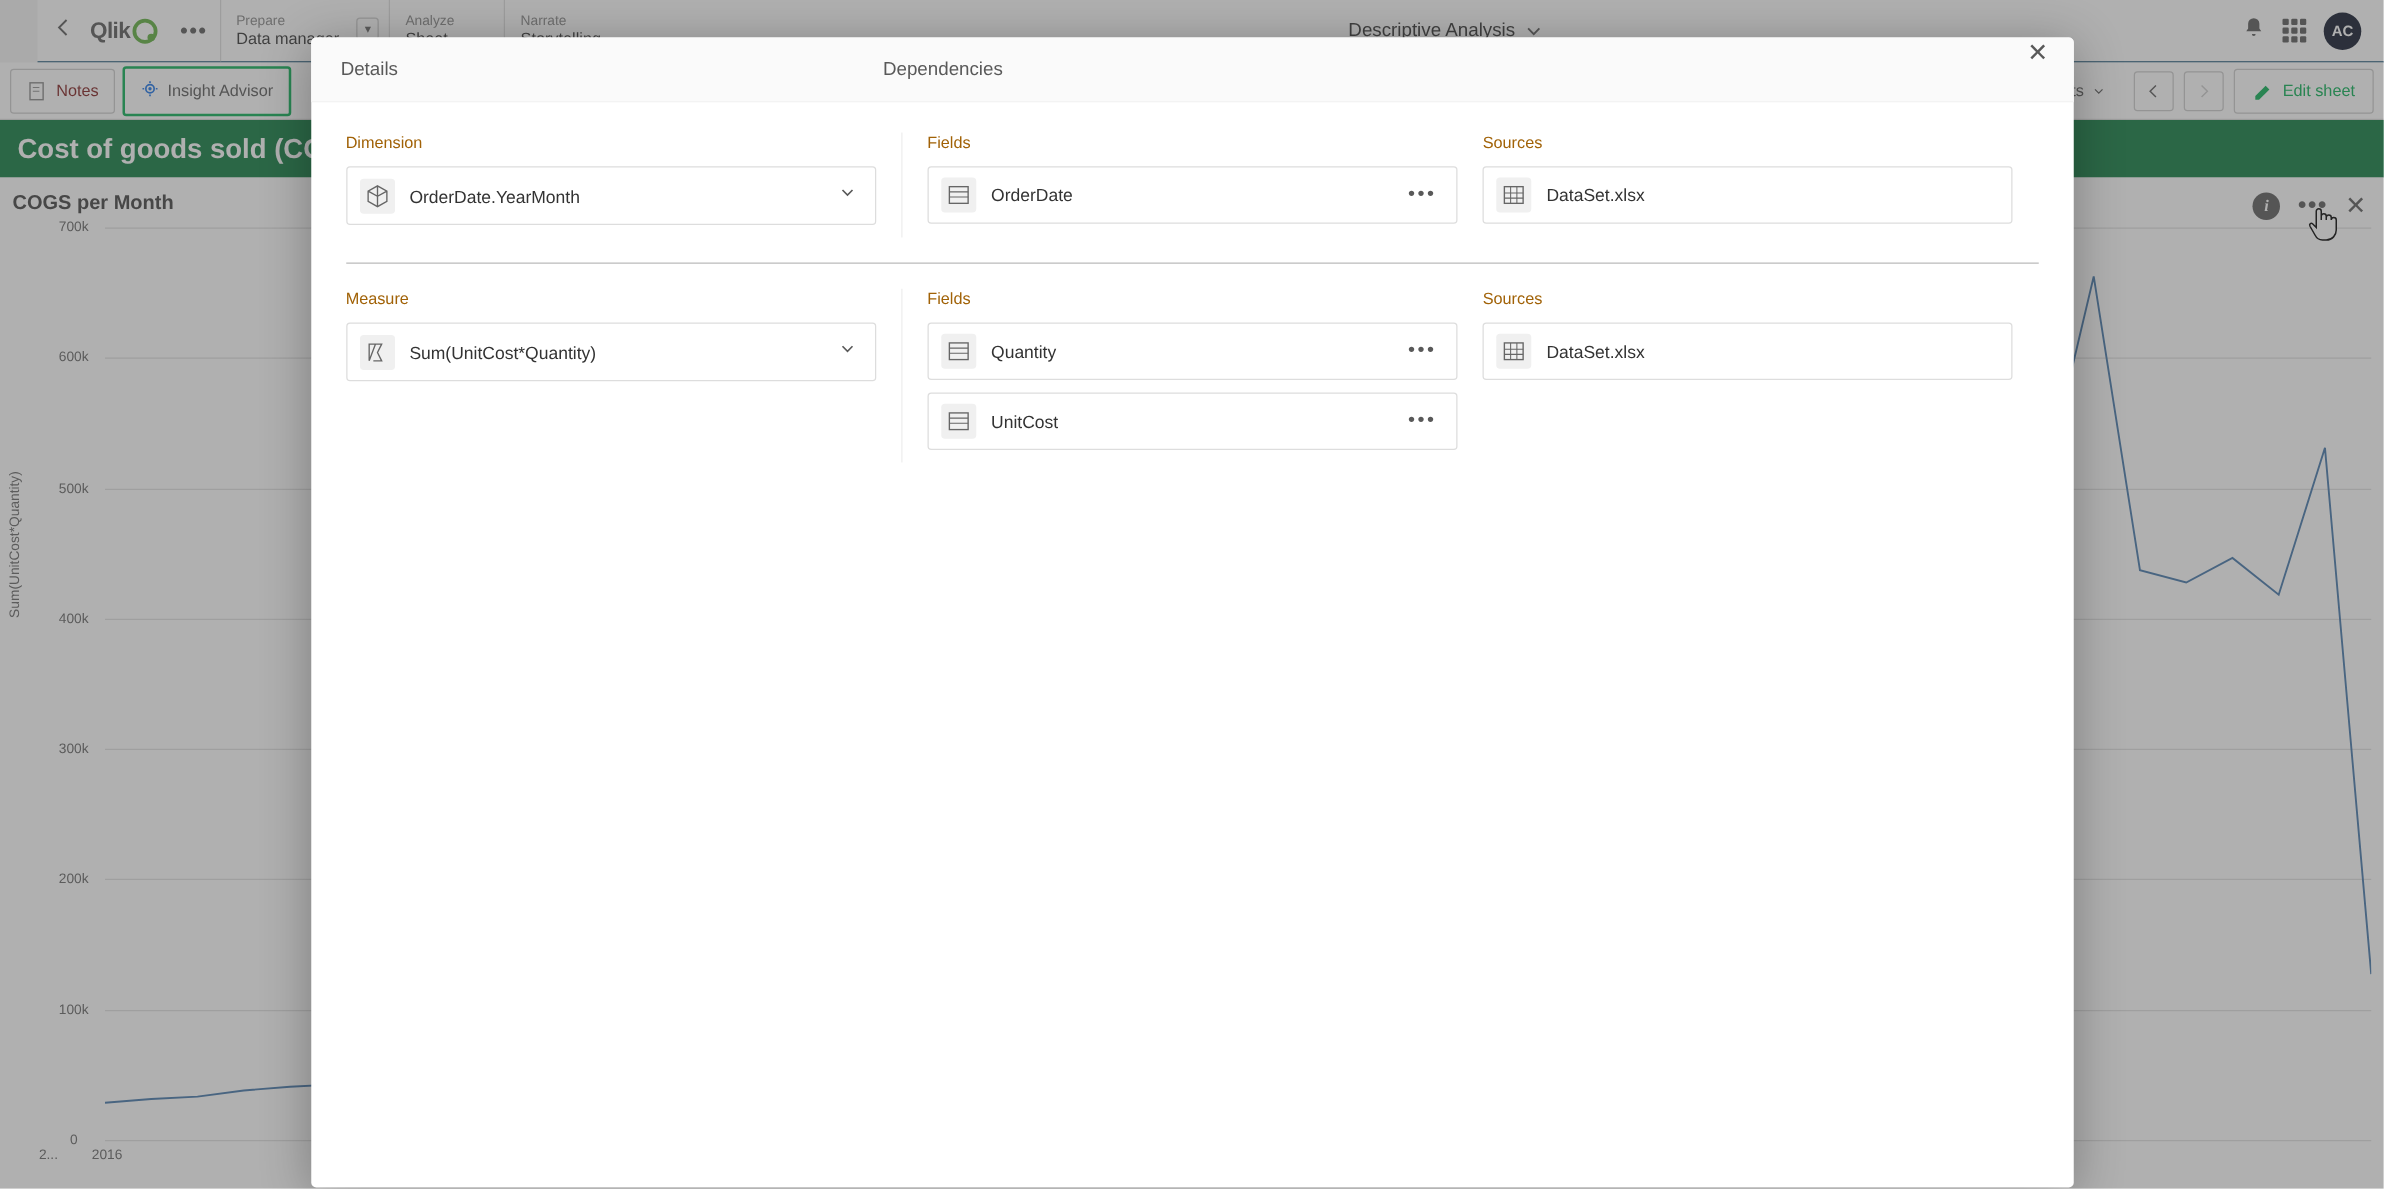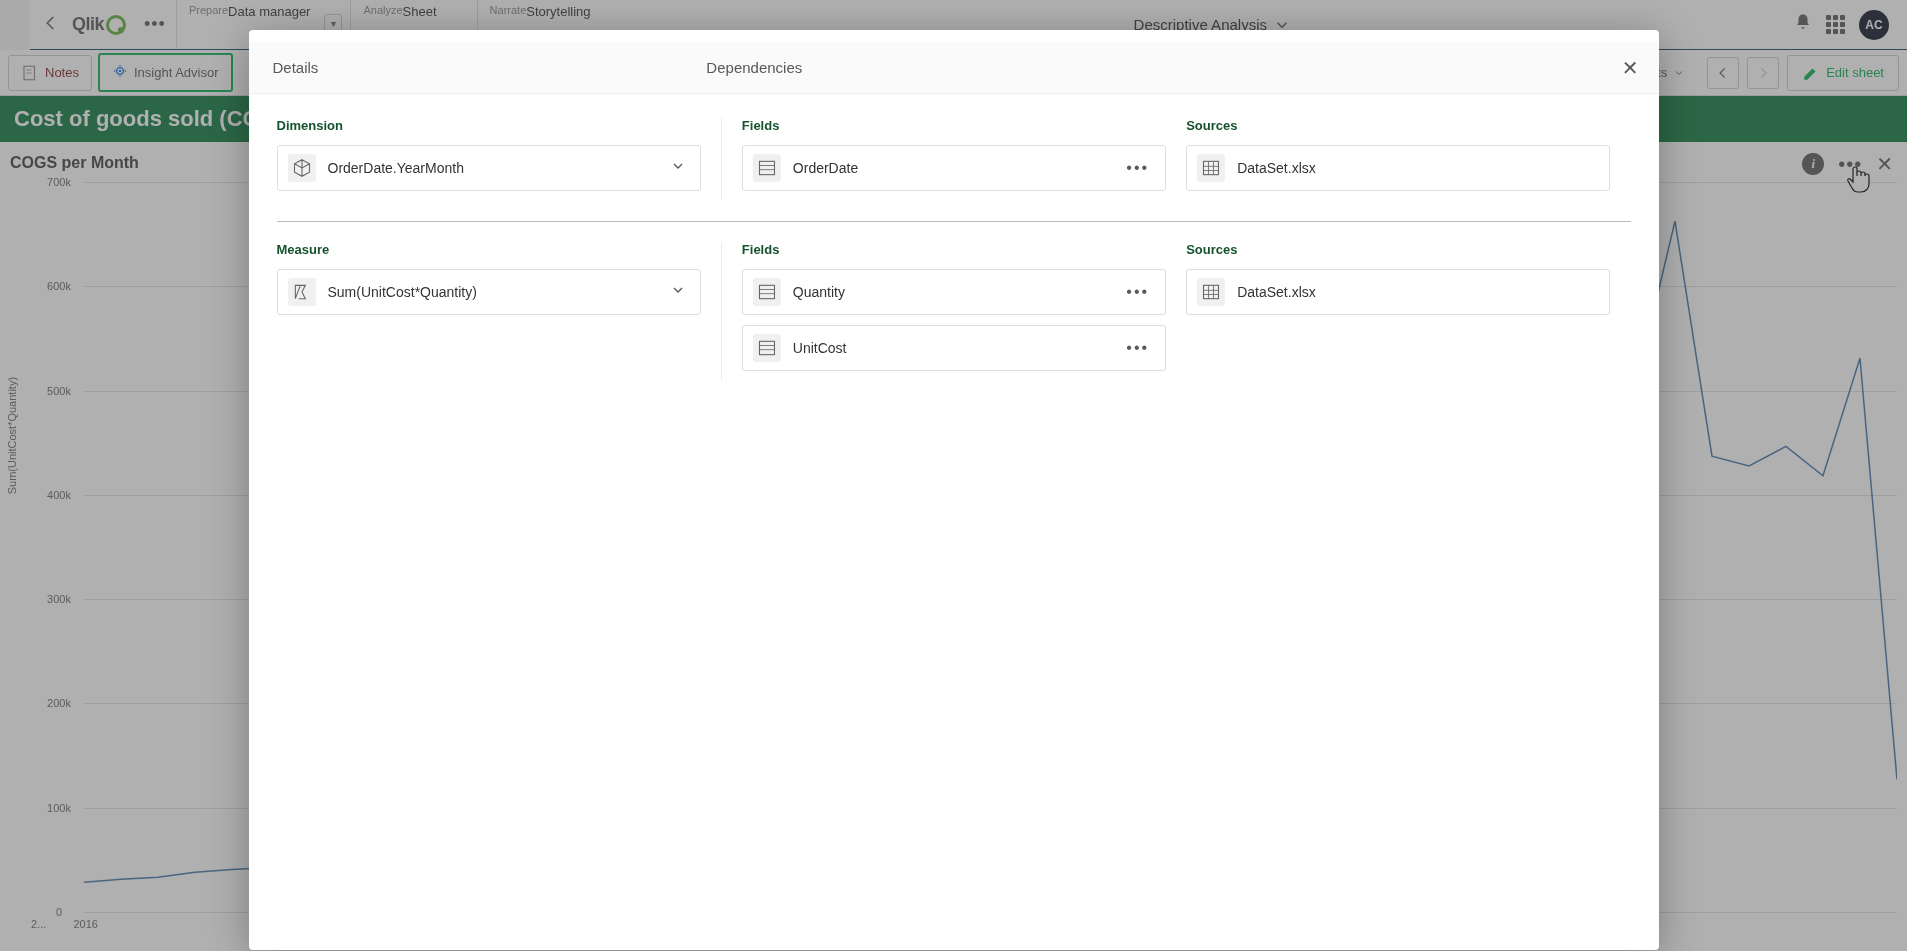--- a/index.html
+++ b/index.html
@@ -6,21 +6,21 @@
 body { width: 1907px; height: 951px; background: #f5f5f5; overflow: hidden; position: relative; }
 
 
 .topnav { height: 50px; background: #fff; border-bottom: 1px solid #0c4a6e; display: flex; align-items: center; padding: 0 8px; margin-left: 30px; }
 .back-btn { padding: 4px; cursor: pointer; }
 .logo { display: flex; align-items: center; font-weight: bold; font-size: 18px; margin: 0 8px; }
 .logo-q { color: #595959; font-weight: 700; letter-spacing: -0.5px; }
 .logo-circle { width: 20px; height: 20px; border: 3px solid #5fb03e; border-radius: 50%; margin-left: 2px; position: relative; }
 .logo-circle::after { content: ''; position: absolute; width: 6px; height: 6px; background: #5fb03e; border-radius: 50%; bottom: -1px; right: -1px; }
 .topnav-more { padding: 6px 10px; cursor: pointer; color: #595959; font-size: 18px; letter-spacing: 1px; }
-.nav-section { border-left: 1px solid #ddd; padding: 4px 40px 4px 12px; height: 100%; display: flex; flex-direction: row; justify-content: center; position: relative; cursor: pointer; }
+.nav-section { border-left: 1px solid #ddd; padding: 4px 40px 4px 12px; height: 100%; display: flex; flex-direction: column; justify-content: center; position: relative; cursor: pointer; }
 .nav-section .label { font-size: 11px; color: #888; }
 .nav-section .value { font-size: 13px; color: #333; }
 .nav-chevron { position: absolute; right: 8px; top: 14px; width: 18px; height: 18px; border: 1px solid #ccc; border-radius: 3px; display: flex; align-items: center; justify-content: center; font-size: 10px; color: #666; }
 .nav-spacer { flex: 1; }
 .nav-title { display: flex; align-items: center; gap: 6px; font-size: 15px; color: #333; cursor: pointer; }
 .nav-right { display: flex; align-items: center; gap: 14px; padding-right: 10px; }
 .avatar { width: 30px; height: 30px; border-radius: 50%; background: #0f172a; color: #fff; display: flex; align-items: center; justify-content: center; font-size: 12px; font-weight: 600; }
 .icon-grid { display: grid; grid-template-columns: repeat(3,5px); grid-template-rows: repeat(3,5px); gap: 2px; }
 .icon-grid span { background: #595959; border-radius: 1px; }
 .bell { font-size: 18px; color: #595959; }
@@ -54,30 +54,30 @@
 .x-axis-label { position: absolute; bottom: -28px; left: 50%; transform: translateX(-50%); font-size: 11px; color: #666; }
 .grid-line { position: absolute; left: 64px; right: 0; height: 1px; background: #e0e0e0; }
 .y-tick { position: absolute; left: 20px; font-size: 11px; color: #666; transform: translateY(-50%); text-align: center; width: 38px; }
 .x-tick { position: absolute; bottom: -18px; font-size: 11px; color: #666; transform: translateX(-50%); }
 .chart-svg { position: absolute; left: 64px; top: 0; right: 0; bottom: 0; }
 .chart-line { fill: none; stroke: #4477aa; stroke-width: 1.5; }
 
 
 .modal-overlay { position: absolute; inset: 0; background: rgba(80,80,80,0.45); display: flex; align-items: flex-start; justify-content: center; padding-top: 30px; z-index: 100; }
 .modal { width: 1410px; height: 920px; background: #fff; border-radius: 4px; box-shadow: 0 6px 40px rgba(0,0,0,0.3); display: flex; flex-direction: column; }
-.modal-header { display: flex; align-items: center; height: 52px; border-bottom: 1px solid #eee; background: #fafafa; border-radius: 4px 4px 0 0; margin-top: 12px; }
+.modal-header { display: flex; align-items: flex-start; height: 52px; border-bottom: 1px solid #eee; background: #fafafa; border-radius: 4px 4px 0 0; }
 .modal-tab { padding: 0 24px; height: 100%; display: flex; align-items: center; font-size: 15px; color: #595959; cursor: pointer; }
 .modal-close { margin-left: auto; padding: 0 20px; font-size: 20px; color: #595959; cursor: pointer; }
 .modal-body { flex: 1; padding: 24px 28px; overflow: auto; }
 
 .dep-row { display: flex; gap: 0; padding-bottom: 20px; border-bottom: 1px solid #bbb; margin-bottom: 20px; }
 .dep-row:last-child { border-bottom: none; }
 .dep-col { flex: 1; padding-right: 20px; }
 .dep-col.first { border-right: 1px solid #eee; padding-right: 20px; margin-right: 20px; }
-.dep-label { font-size: 13px; color: #14532d; margin-bottom: 12px; font-weight: bold; }
+.dep-label { font-size: 13px; color: #a16207; margin-bottom: 12px; }
 .dep-item { display: flex; align-items: center; border: 1px solid #ddd; border-radius: 3px; padding: 8px 10px; margin-bottom: 10px; gap: 12px; }
 .dep-icon { width: 28px; height: 28px; background: #f0f0f0; border-radius: 3px; display: flex; align-items: center; justify-content: center; color: #595959; flex-shrink: 0; }
 .dep-text { flex: 1; font-size: 14px; color: #333; }
 .dep-chevron { color: #666; cursor: pointer; padding: 4px; }
 .dep-more { color: #595959; letter-spacing: 2px; cursor: pointer; padding: 4px 6px; }
 
 svg.mini { width: 18px; height: 18px; }
 </style>
 </head>
 <body>

